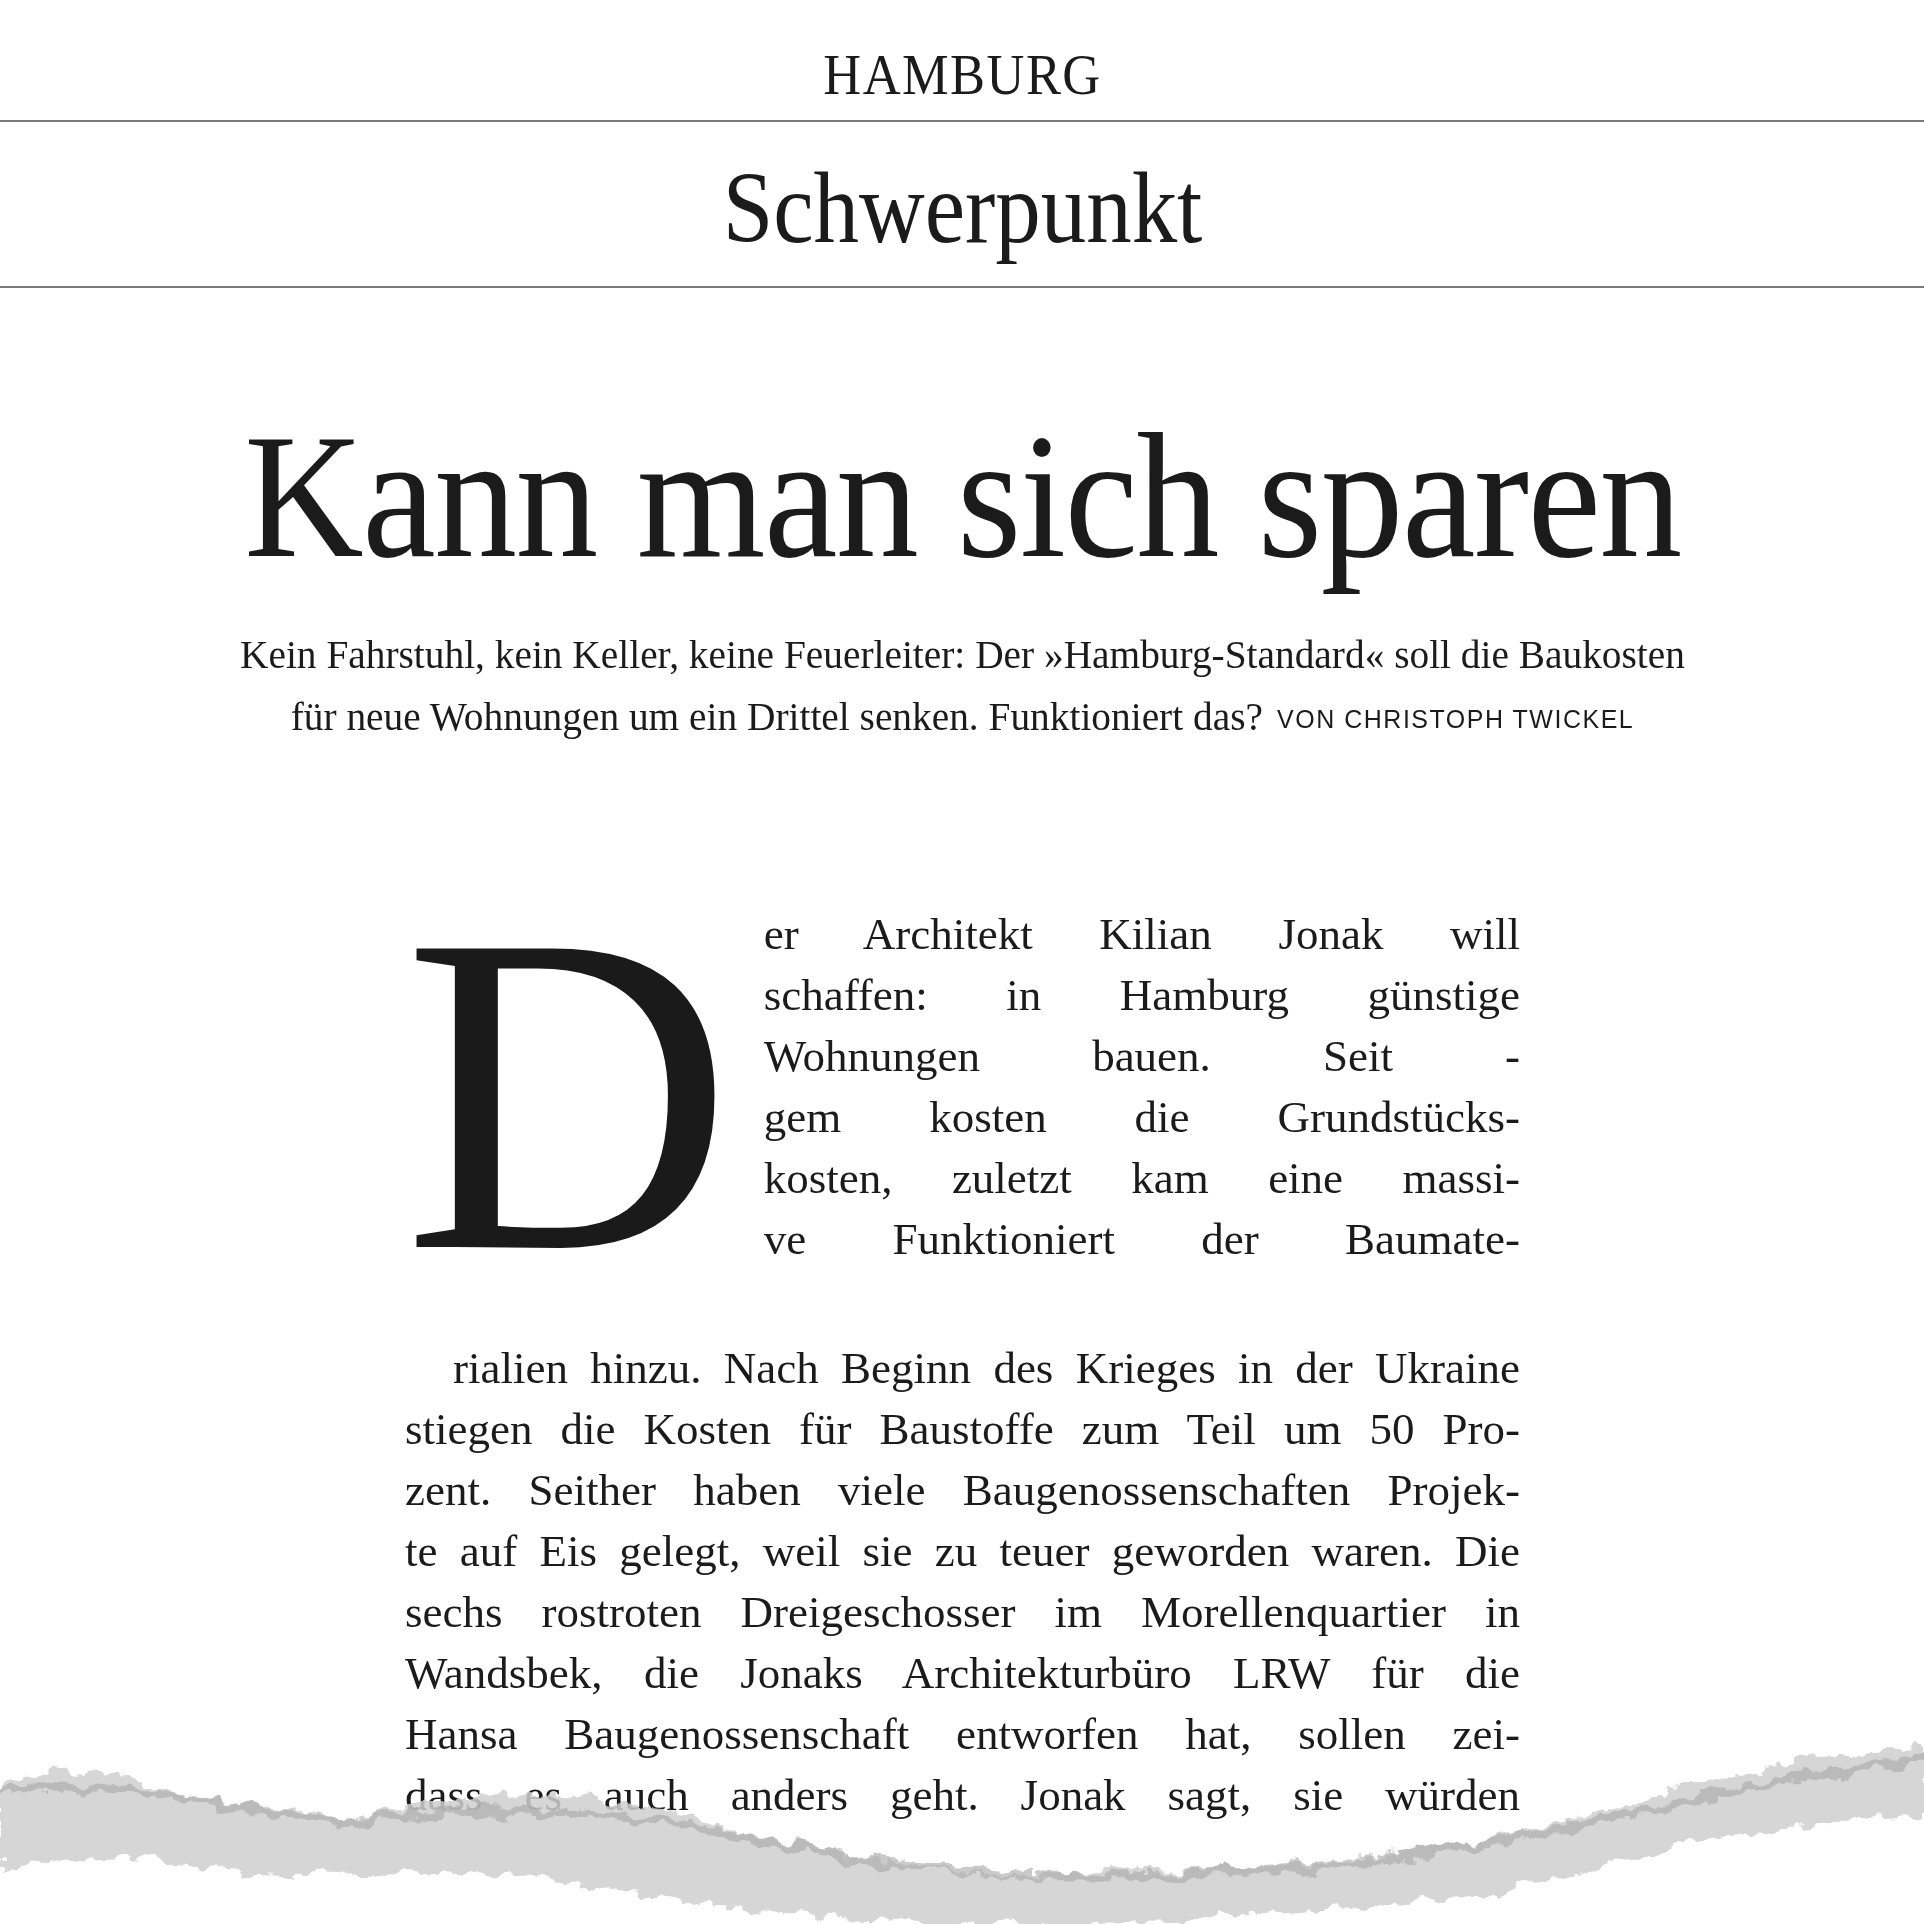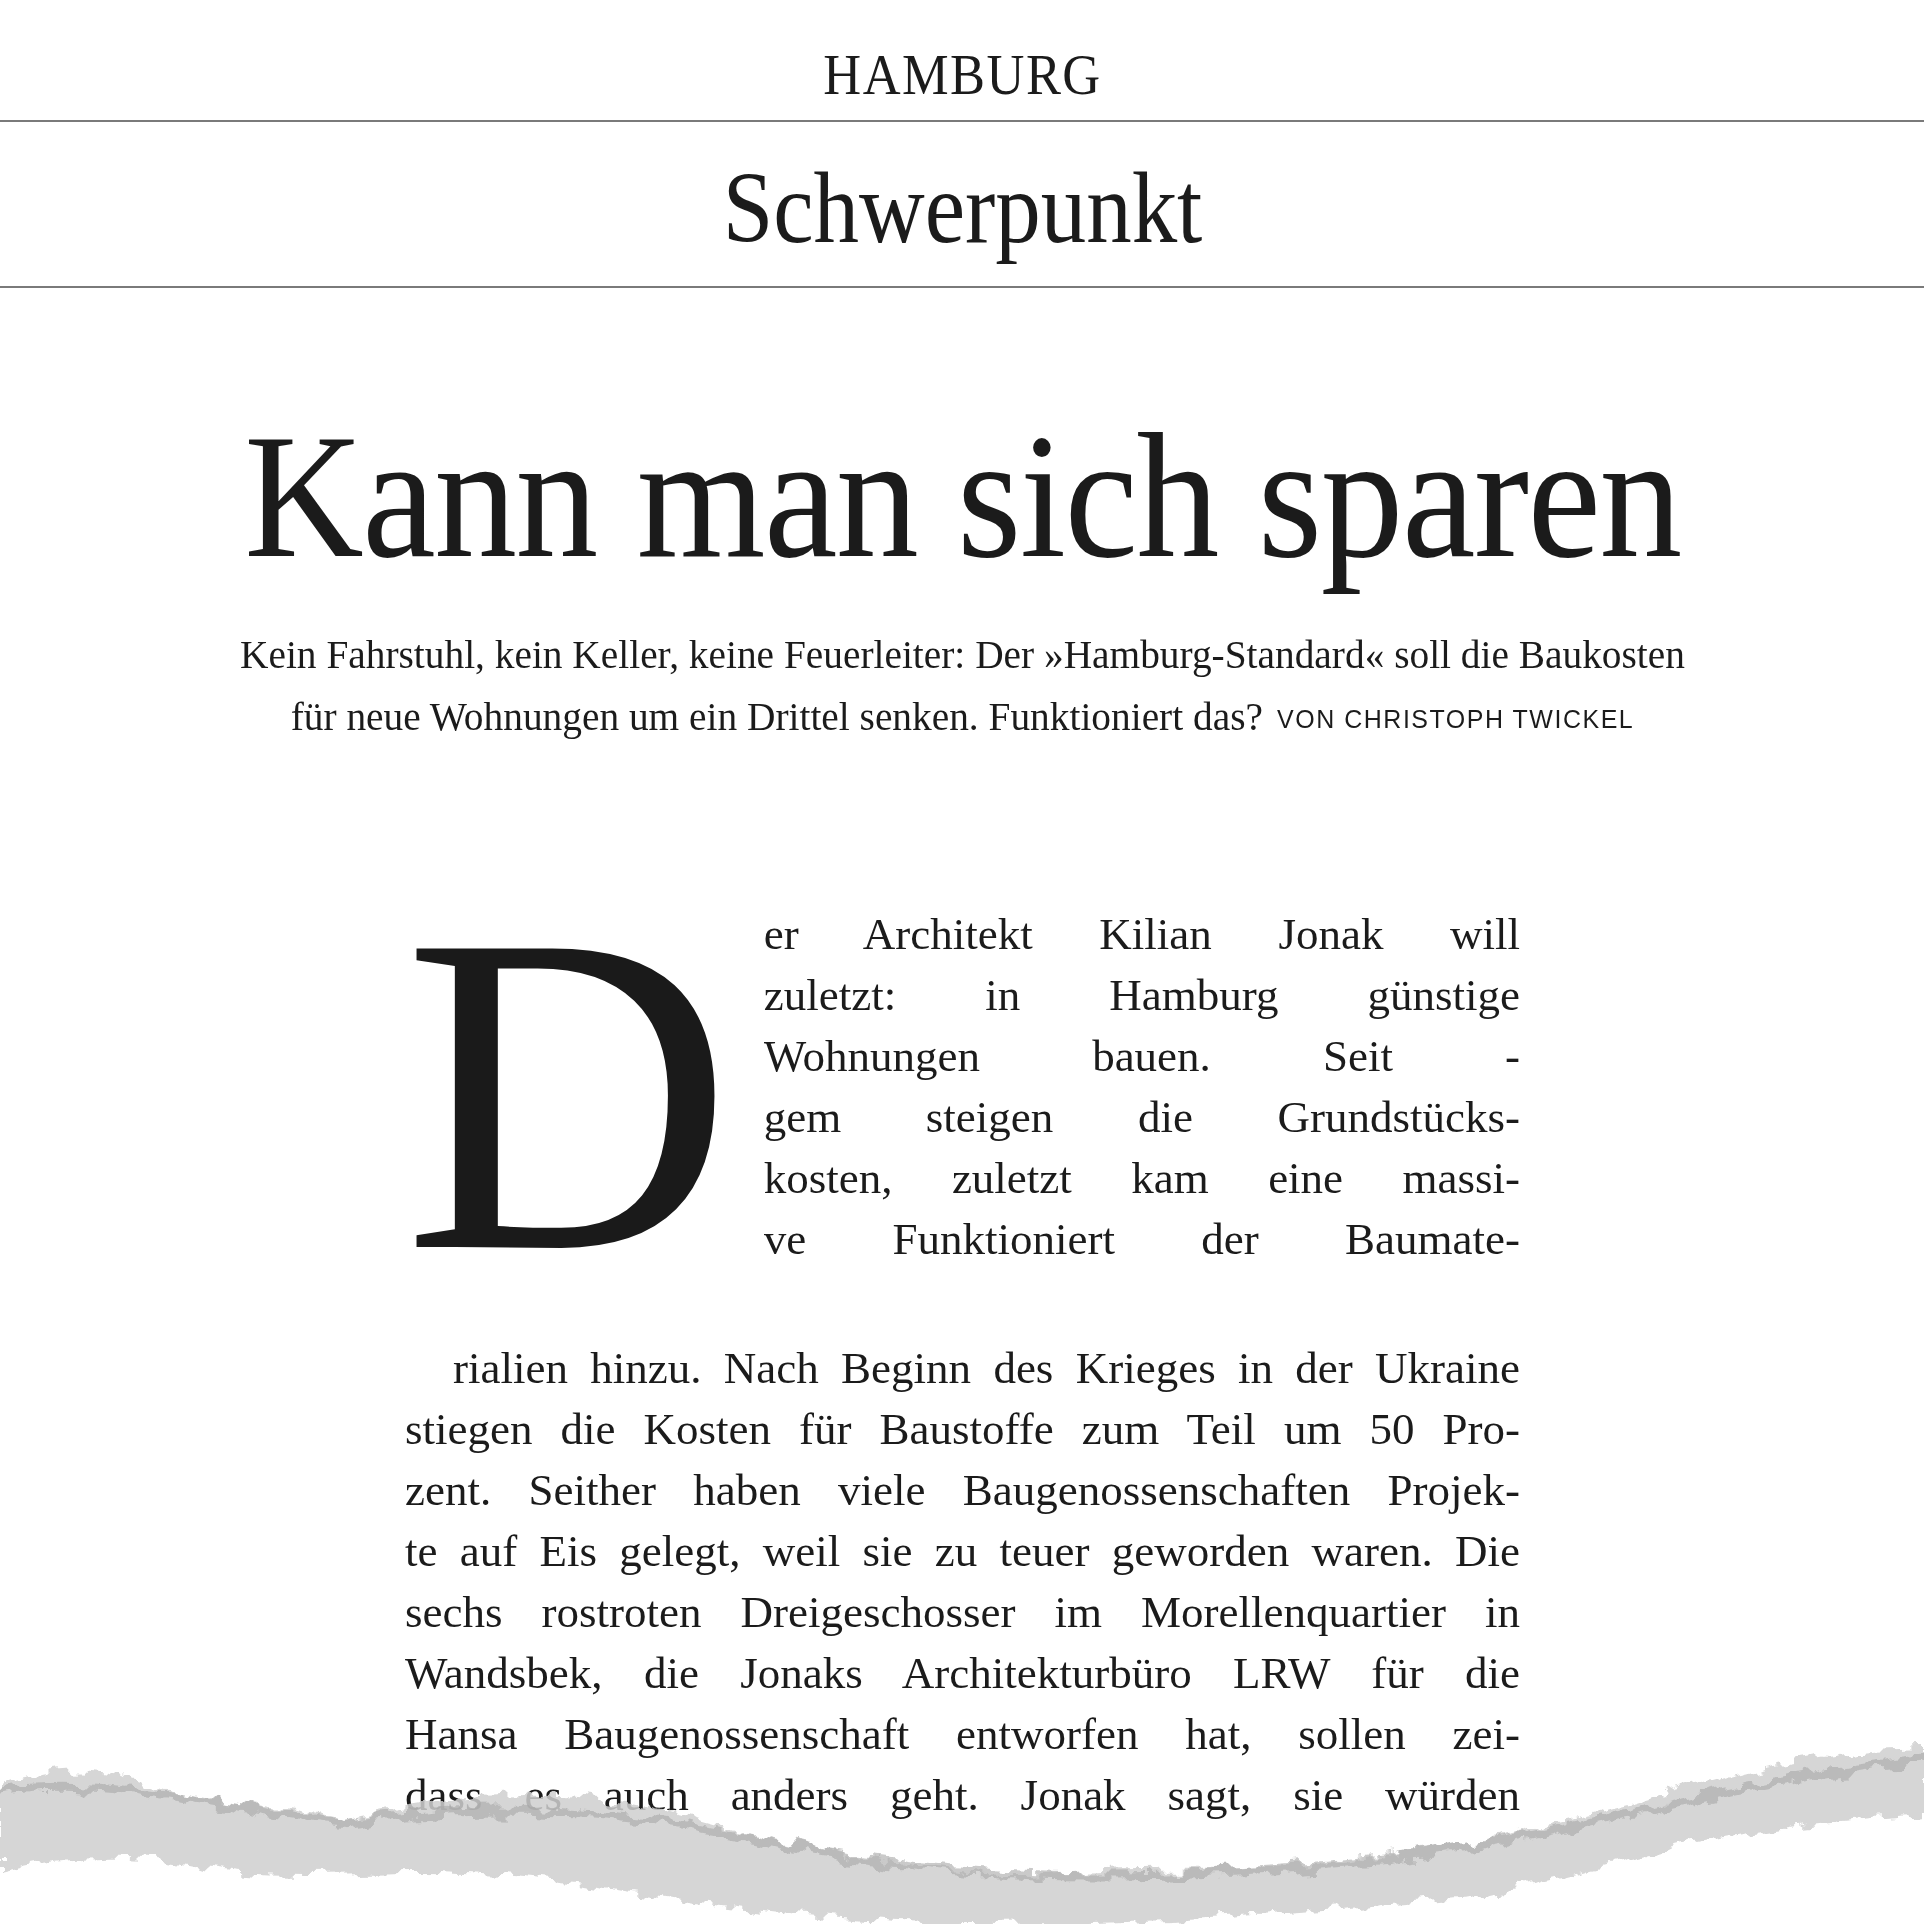--- a/index.html
+++ b/index.html
@@ -116,23 +116,23 @@
 <div class="teaser">
   <div>Kein Fahrstuhl, kein Keller, keine Feuerleiter: Der »Hamburg-Standard« soll die Baukosten</div>
   <div>
     <span>für neue Wohnungen um ein Drittel senken. Funktioniert das?</span><span class="byline">VON CHRISTOPH TWICKEL</span>
   </div>
 </div>
 
 <div class="article">
   <span class="dropcap">D</span>
   <span class="line">er Architekt Kilian Jonak will</span>
-  <span class="line">zuletzt: in Hamburg günstige</span>
+  <span class="line">schaffen: in Hamburg günstige</span>
   <span class="line">Wohnungen bauen. Seit -</span>
-  <span class="line">gem steigen die Grundstücks-</span>
+  <span class="line">gem kosten die Grundstücks-</span>
   <span class="line">kosten, zuletzt kam eine massi-</span>
   <span class="line">ve Funktioniert der Baumate-</span>
   <span class="line" style="clear:left;margin-left:48px;">rialien hinzu. Nach Beginn des Krieges in der Ukraine</span>
   <span class="line">stiegen die Kosten für Baustoffe zum Teil um 50 Pro-</span>
   <span class="line">zent. Seither haben viele Baugenossenschaften Projek-</span>
   <span class="line">te auf Eis gelegt, weil sie zu teuer geworden waren. Die</span>
   <span class="line">sechs rostroten Dreigeschosser im Morellenquartier in</span>
   <span class="line">Wandsbek, die Jonaks Architekturbüro LRW für die</span>
   <span class="line">Hansa Baugenossenschaft entworfen hat, sollen zei-</span>
   <span class="line">dass es auch anders geht. Jonak sagt, sie würden</span>

